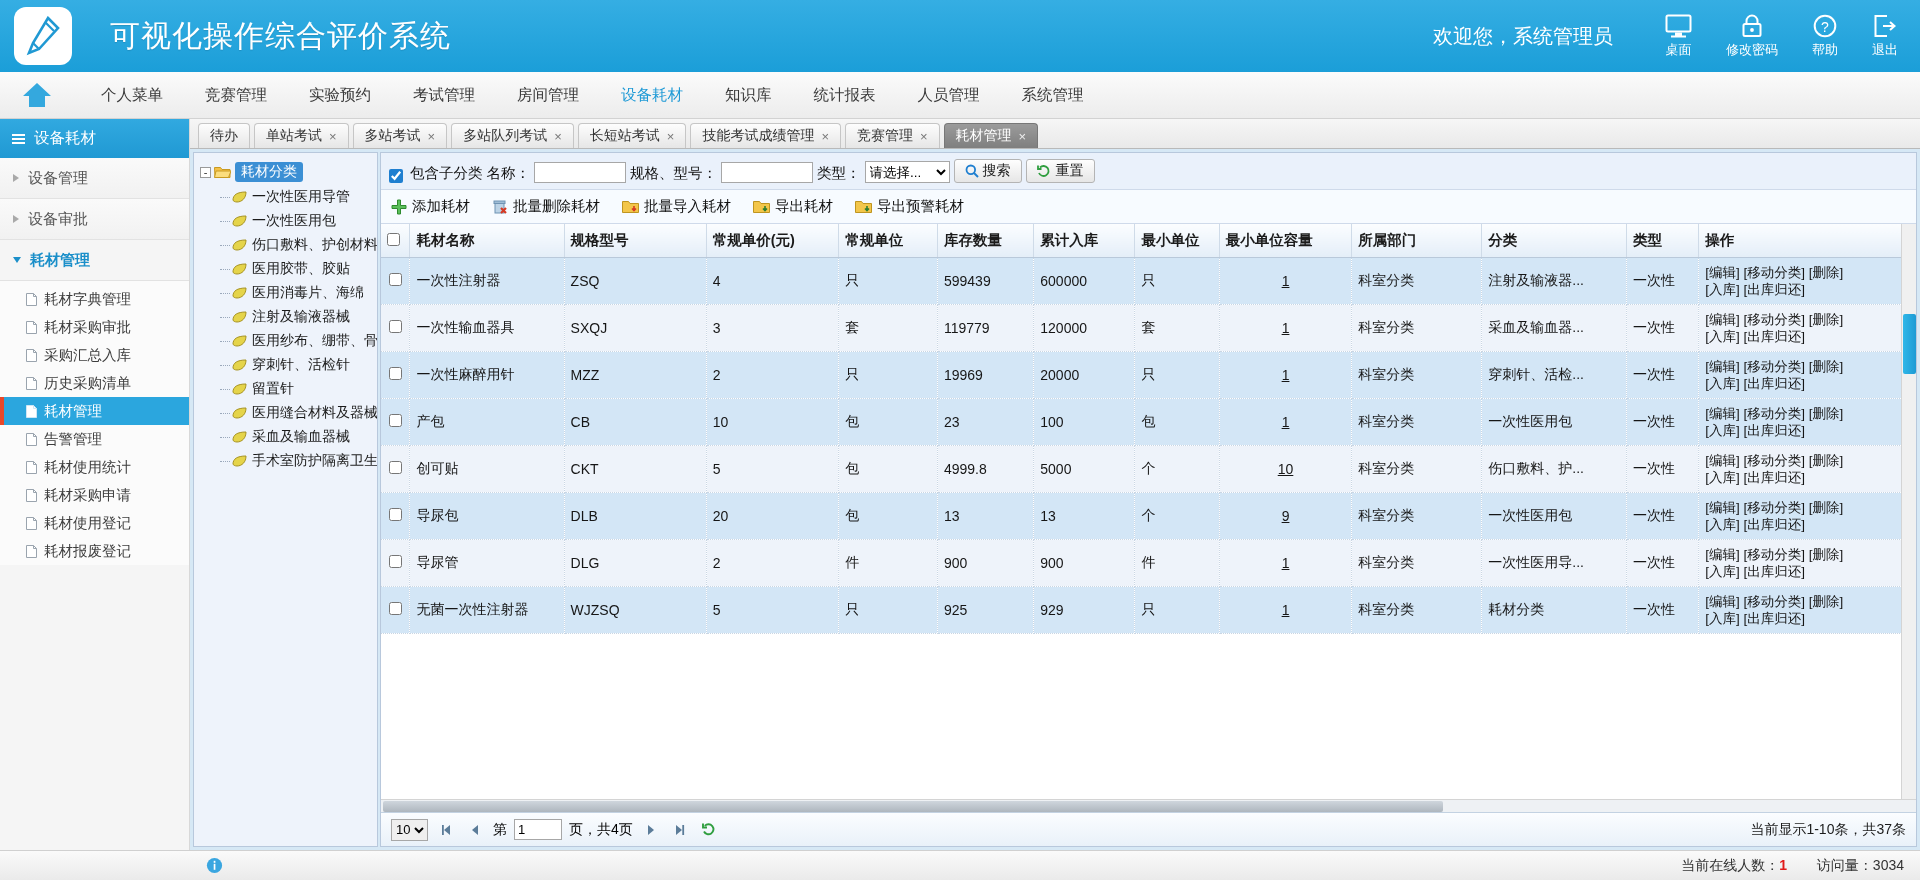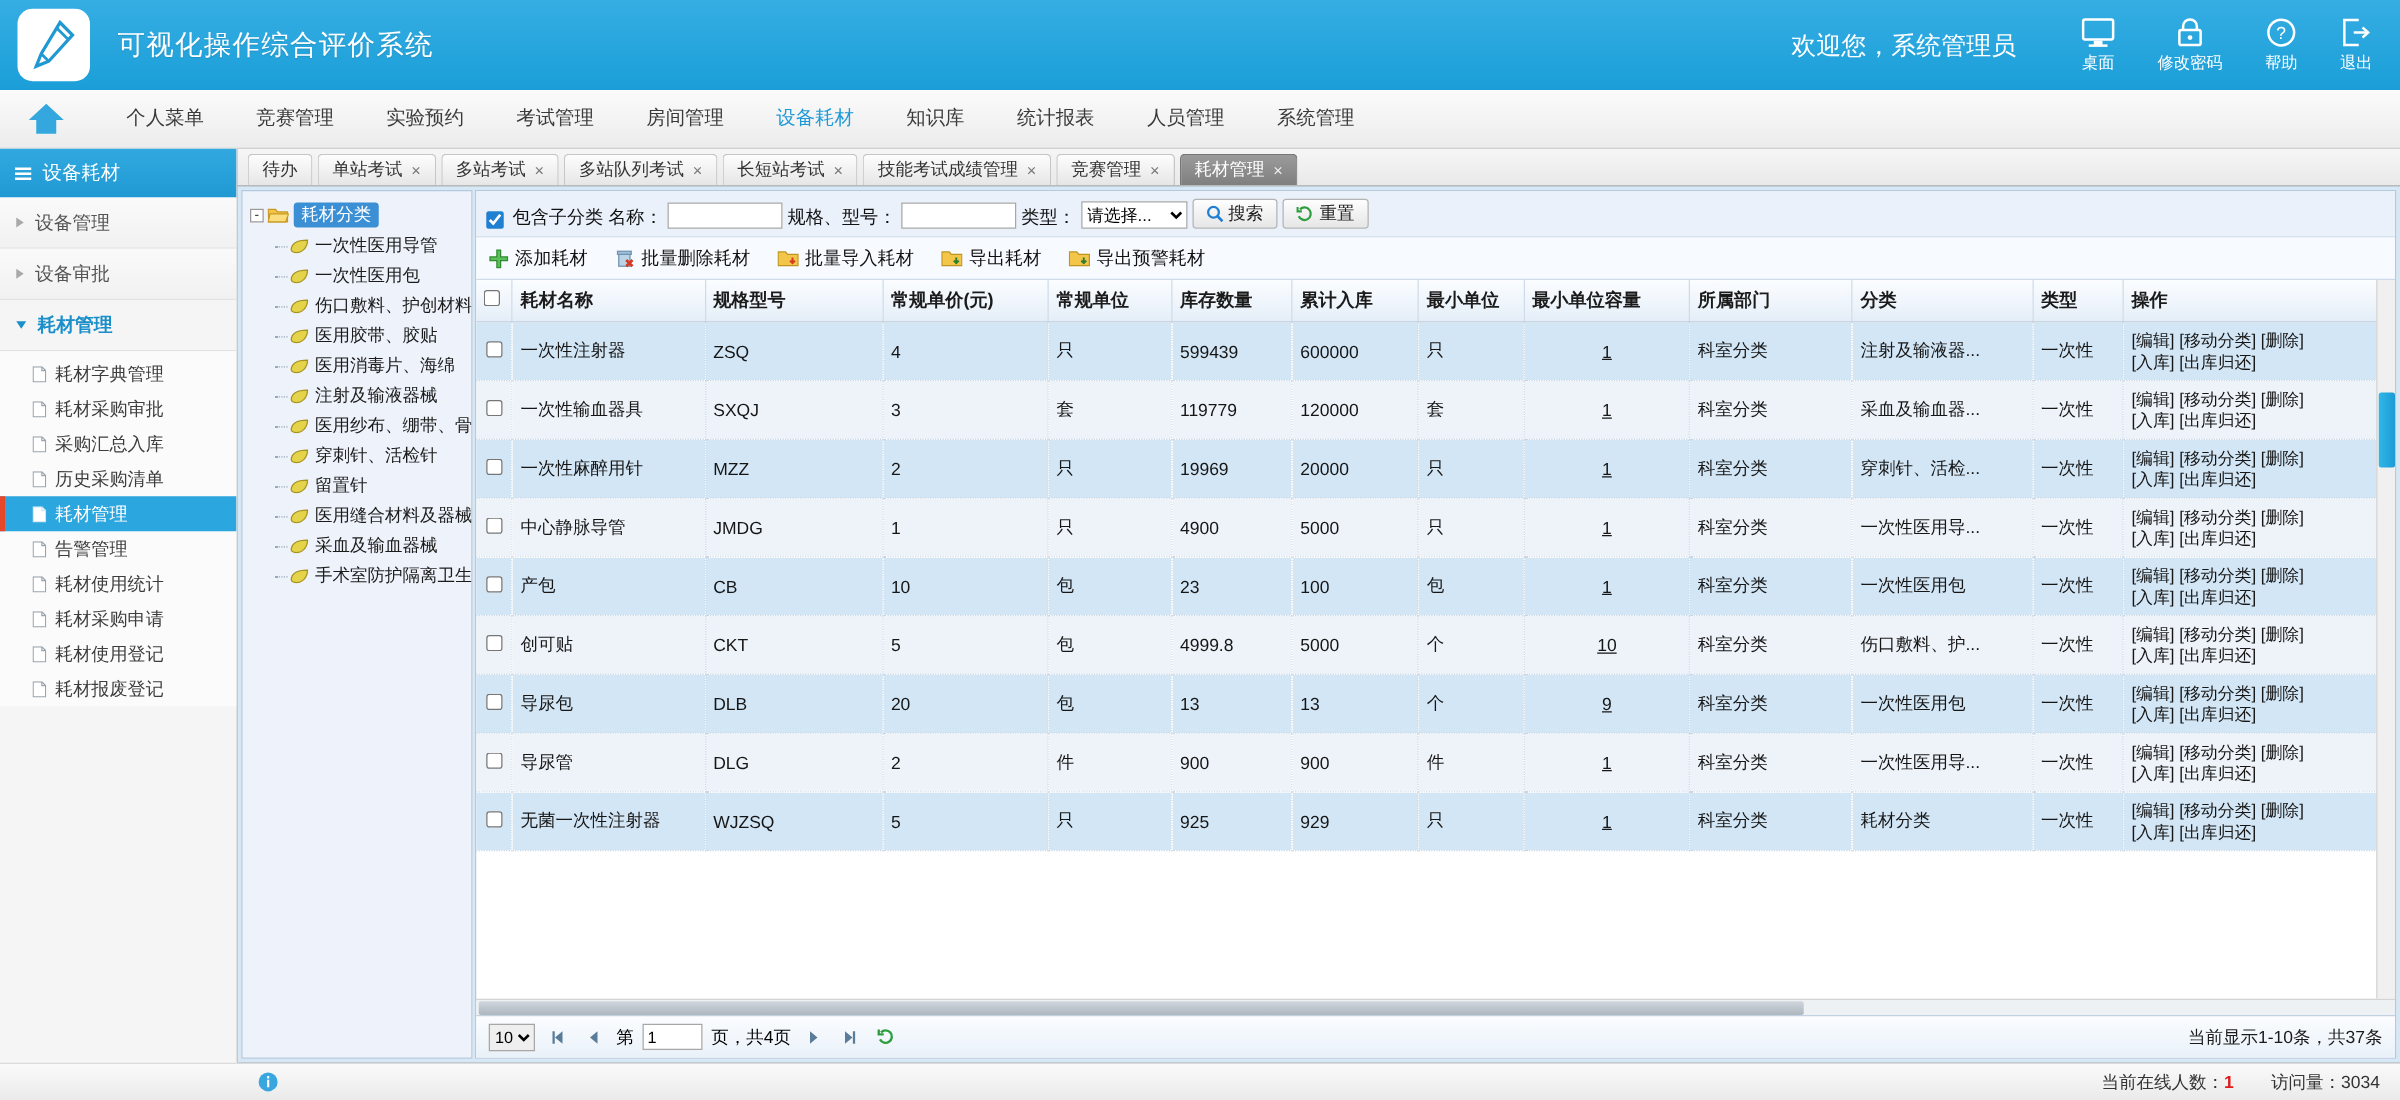--- a/index.html
+++ b/index.html
@@ -18,21 +18,21 @@
     background: linear-gradient(to bottom, #35aee3 0%, #1b9ed8 100%);
     display: flex; align-items: center; padding: 0 22px 0 14px; flex: 0 0 72px;
     position: relative;
   }
   .logo-box {
     width: 58px; height: 58px; border-radius: 12px; background: #fff;
     display: flex; align-items: center; justify-content: center; flex: 0 0 58px;
   }
   .logo-glyph { width: 34px; height: 40px; }
   .app-title {
-    color: #fff; font-size: 22px; margin-left: 22px; letter-spacing: 1px;
+    color: #fff; font-size: 30px; margin-left: 38px; letter-spacing: 1px;
     font-family: "DejaVu Sans", "Liberation Sans", sans-serif;
     text-shadow: 0 1px 1px rgba(0,0,0,.12);
   }
   .header-right { margin-left: auto; display: flex; align-items: center; }
   .welcome { color: #fff; font-size: 20px; margin-right: 52px; }
   .hdr-actions { display: flex; align-items: flex-start; gap: 34px; }
   .hdr-act { display: flex; flex-direction: column; align-items: center; color: #fff; cursor: pointer; }
   .hdr-act svg { display: block; }
   .hdr-act-label { font-size: 13px; margin-top: 3px; }
 
@@ -74,21 +74,21 @@
   .sb-sub { background: #fbfbfb; padding-top: 4px; }
   .sb-item {
     height: 28px; display: flex; align-items: center; padding-left: 26px;
     font-size: 14.5px; color: #3d3d3d; cursor: pointer; position: relative;
   }
   .sb-item.sel { background: #2ba6de; color: #fff; }
   .sb-item.sel:before { content: ""; position: absolute; left: 0; top: 0; bottom: 0; width: 4px; background: #e8482a; }
   .doc-ic { width: 11px; height: 13px; margin-right: 7px; flex: 0 0 11px; }
 
   
-  .content { flex: 1; display: flex; flex-direction: column; min-width: 0; background: #737373; }
+  .content { flex: 1; display: flex; flex-direction: column; min-width: 0; background: #7dd3fc; }
   .tabbar {
     height: 30px; flex: 0 0 30px; display: flex; align-items: flex-end;
     background: linear-gradient(to bottom,#f6f6f6,#e9e9e9);
     border-bottom: 1px solid #b9b9b9; padding-left: 8px; gap: 4px;
   }
   .tab {
     height: 25px; display: flex; align-items: center; padding: 0 11px;
     border: 1px solid #c6c6c6; border-bottom: none;
     border-radius: 4px 4px 0 0; font-size: 14px; color: #333;
     background: linear-gradient(to bottom,#fdfdfd,#e6e6e6); cursor: pointer; white-space: nowrap;
@@ -639,38 +639,20 @@
                   <td>一次性麻醉用针</td>
                   <td>MZZ</td>
                   <td>2</td>
                   <td>只</td>
                   <td>19969</td>
                   <td>20000</td>
                   <td>只</td>
                   <td class="center u">1</td>
                   <td>科室分类</td>
                   <td>穿刺针、活检...</td>
-                  <td>一次性</td>
-                  <td class="ops">
-                      <div>[编辑] [移动分类] [删除]</div>
-                      <div>[入库] [出库归还]</div>
-                    </td>
-                </tr>
-                <tr class="r-even">
-                  <td class="center"><input type="checkbox" style=""></td>
-                  <td>中心静脉导管</td>
-                  <td>JMDG</td>
-                  <td>1</td>
-                  <td>只</td>
-                  <td>4900</td>
-                  <td>5000</td>
-                  <td>只</td>
-                  <td class="center u">1</td>
-                  <td>科室分类</td>
-                  <td>一次性医用导...</td>
                   <td>一次性</td>
                   <td class="ops">
                       <div>[编辑] [移动分类] [删除]</div>
                       <div>[入库] [出库归还]</div>
                     </td>
                 </tr>
                 <tr class="r-odd">
                   <td class="center"><input type="checkbox" style=""></td>
                   <td>产包</td>
                   <td>CB</td>

